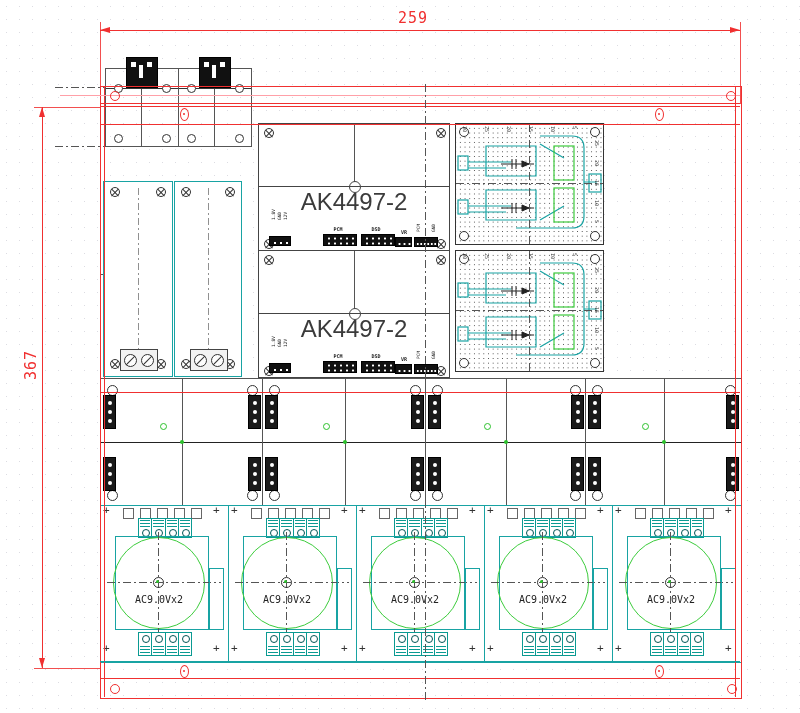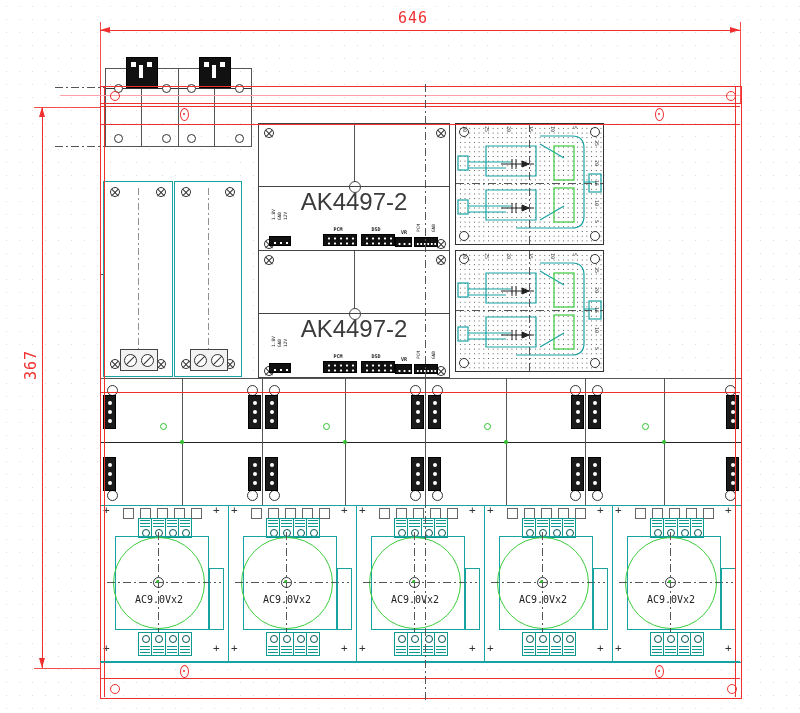--- a/index.html
+++ b/index.html
@@ -36,21 +36,21 @@
 <body>
 
 <div id="canvas">
 
   <div class="abs z5">
     <div class="abs rl red" style="left:100px;top:30px;width:640px;"></div>
     <div class="abs arrL" style="left:100px;top:27px;"></div>
     <div class="abs arrR" style="left:730px;top:27px;"></div>
     <div class="abs rv red" style="left:100px;top:22px;height:64px;opacity:.85;"></div>
     <div class="abs rv red" style="left:740px;top:22px;height:82px;opacity:.85;"></div>
-    <div class="abs dimtxt" style="left:398px;top:9px;">646</div>
+    <div class="abs dimtxt" style="left:398px;top:9px;">259</div>
   </div>
 
   <div class="abs z5">
     <div class="abs rv red" style="left:42px;top:107px;height:561px;"></div>
     <div class="abs arrU" style="left:39px;top:107px;"></div>
     <div class="abs arrD" style="left:39px;top:658px;"></div>
     <div class="abs rl red" style="left:34px;top:107px;width:66px;opacity:.85;"></div>
     <div class="abs rl red" style="left:34px;top:668px;width:66px;opacity:.85;"></div>
     <div class="abs dimtxt" style="left:22px;top:350px;writing-mode:vertical-rl;transform:rotate(180deg);">367</div>
   </div>

